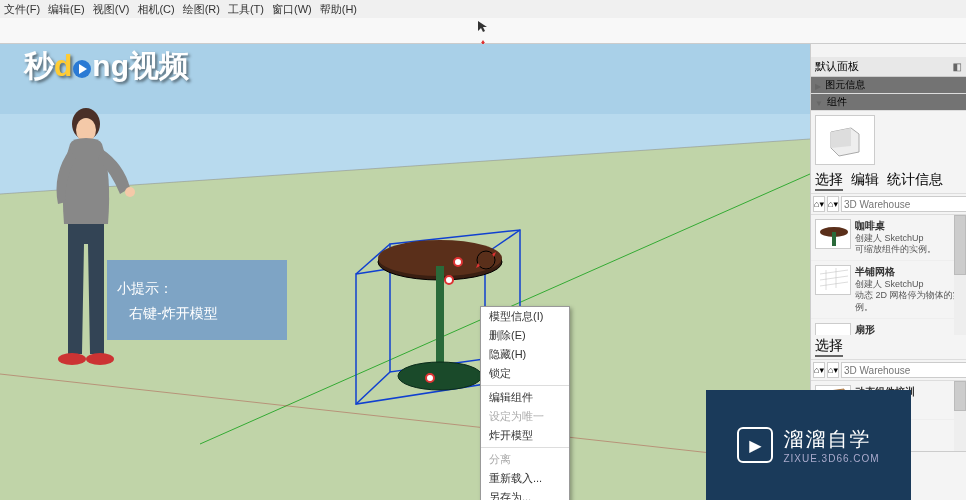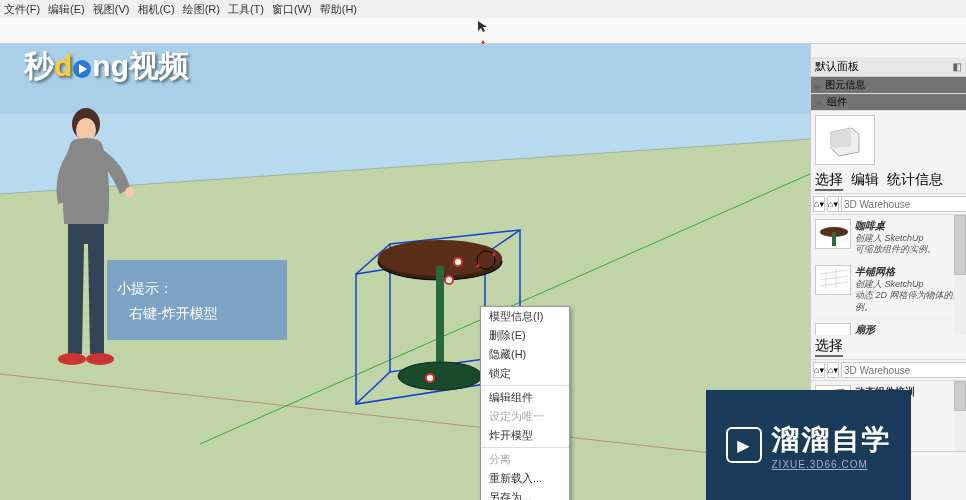--- a/index.html
+++ b/index.html
@@ -36,22 +36,22 @@
 .cm-item.disabled { color:#aaa; }
 .cm-sep { height:1px; background:#ddd; margin:2px 0;}
 
 .tip-box { position:absolute; top:216px; left:107px; width:180px; height:80px; background:rgba(120,160,200,0.92); color:#fff; padding:16px 10px; font-size:14px; line-height:1.8; z-index:30;}
 
 .watermark-logo { position:absolute; top:2px; left:24px; z-index:40; font-size:30px; font-weight:bold; color:#fff; text-shadow:2px 2px 3px rgba(0,0,0,0.5); }
 
 .bottom-banner { position:absolute; bottom:0; right:55px; width:205px; height:110px; background:#1a3a5a; color:#fff; display:flex; align-items:center; justify-content:center; gap:10px; z-index:60;}
 .bottom-banner .bb-icon { width:36px; height:36px; border:2px solid #fff; border-radius:6px; display:flex;align-items:center;justify-content:center; font-size:16px;}
 .bottom-banner .bb-text { text-align:left;}
-.bottom-banner .bb-text .big { font-size:28px; font-weight:bold; letter-spacing:2px;}
-.bottom-banner .bb-text .small { font-size:10px; letter-spacing:1px; color:#aac;text-decoration:underline;}
+.bottom-banner .bb-text .big { font-size:20px; font-weight:normal; letter-spacing:2px;}
+.bottom-banner .bb-text .small { font-size:10px; letter-spacing:1px; color:#aac;}
 
 .vscroll { position:absolute; right:0; top:0; width:12px; height:100%; background:#eee;}
 .vscroll-thumb { width:100%; height:60px; background:#ccc; border:1px solid #bbb;}
 </style>
 </head>
 <body>
 
 <div class="menubar">
   <span>文件(F)</span>
   <span>编辑(E)</span>
@@ -289,21 +289,21 @@
     <span>编辑</span>
     <span>统计信息</span>
   </div>
   <div class="controls-row">
     <div class="icon-btn">⌂▾</div>
     <div class="icon-btn">⌂▾</div>
     <input class="search-input" placeholder="3D Warehouse" style="">
 
   </div>
 
-  <div id="items-upper" style="position:relative; height:120px; overflow:hidden;font-style:italic;">
+  <div id="items-upper" style="position:relative; height:120px; overflow:hidden;">
     <div class="item-row">
         <div class="item-thumb">
           <svg width="36" height="28">
             <ellipse cx="18" cy="12" rx="14" ry="5" fill="#5a2f1a"></ellipse>
             <rect x="16" y="12" width="4" height="14" fill="#2a6a3a"></rect>
           </svg>
         </div>
         <div class="item-info"><b>咖啡桌</b><br>创建人 SketchUp<br>可缩放组件的实例。</div>
       </div>
       <div class="item-row">

